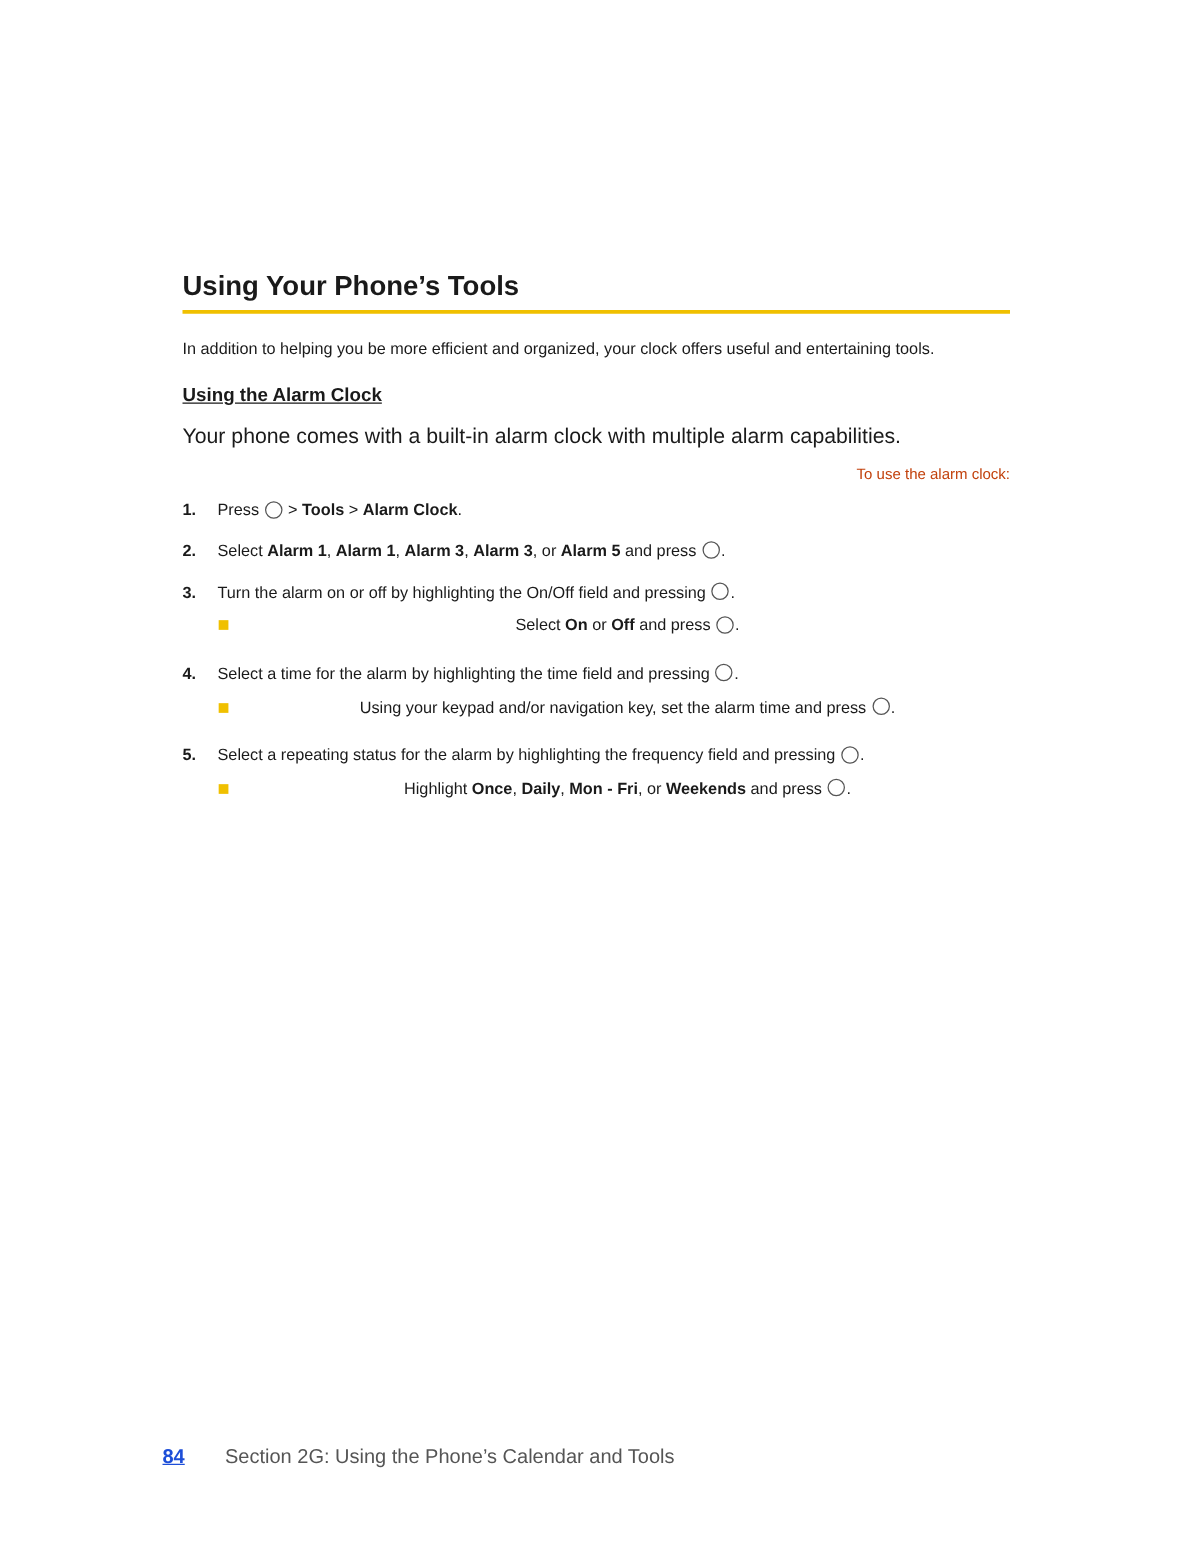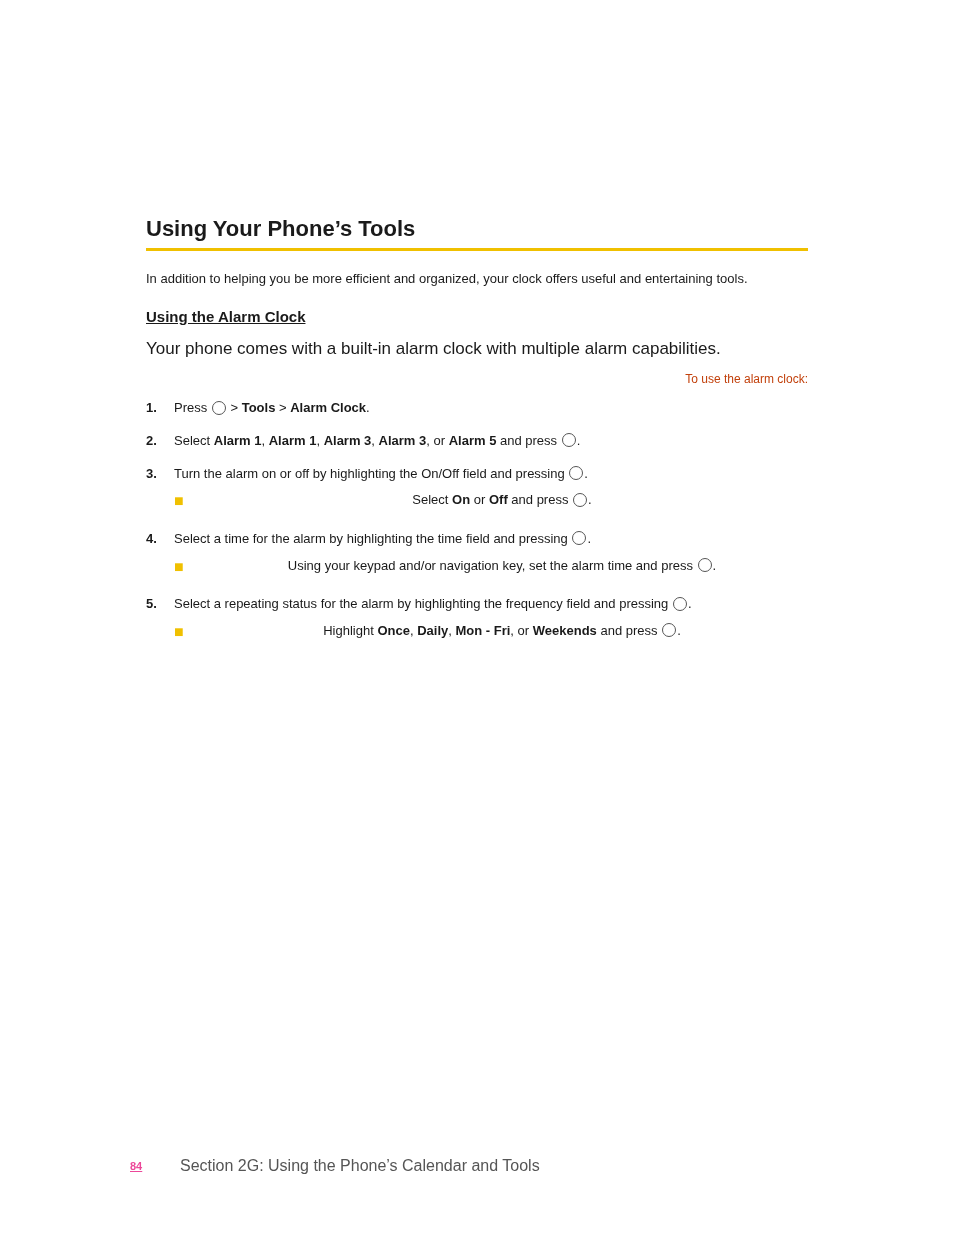--- a/index.html
+++ b/index.html
@@ -148,23 +148,23 @@
       left: 130px;
       right: 130px;
       font-size: 12px;
       color: #555;
       display: flex;
       align-items: center;
       gap: 20px;
     }
 
     .footer-page-num {
-      font-size: 11px;
-      font-weight: bold;
-      color: #ec4899;
+      font-size: 16px;
+      font-weight: bold;
+      color: #1d4ed8;
       min-width: 30px;
       text-decoration: underline;
     }
 
     .footer-section-label {
       font-size: 16px;
       color: #555;
     }
   </style>
 </head>

